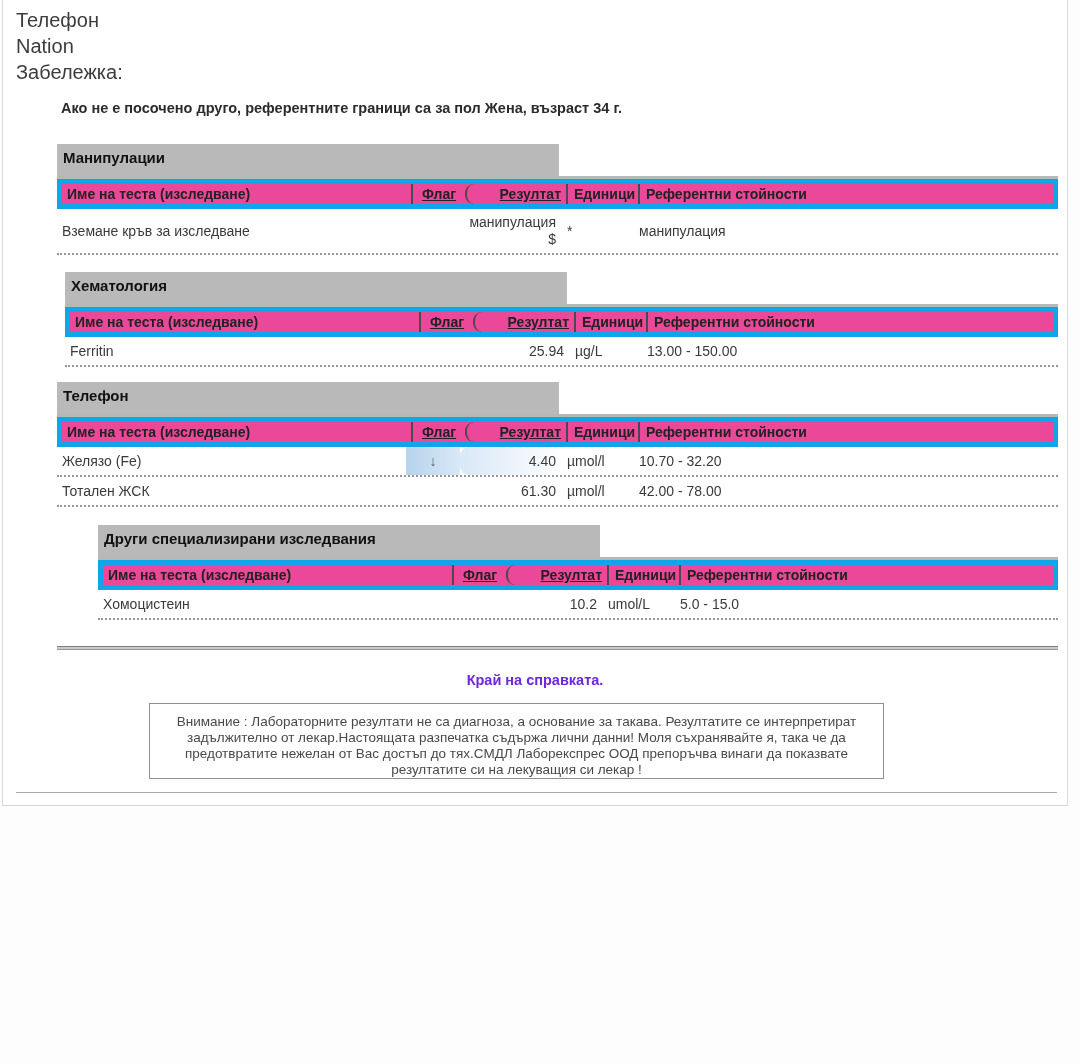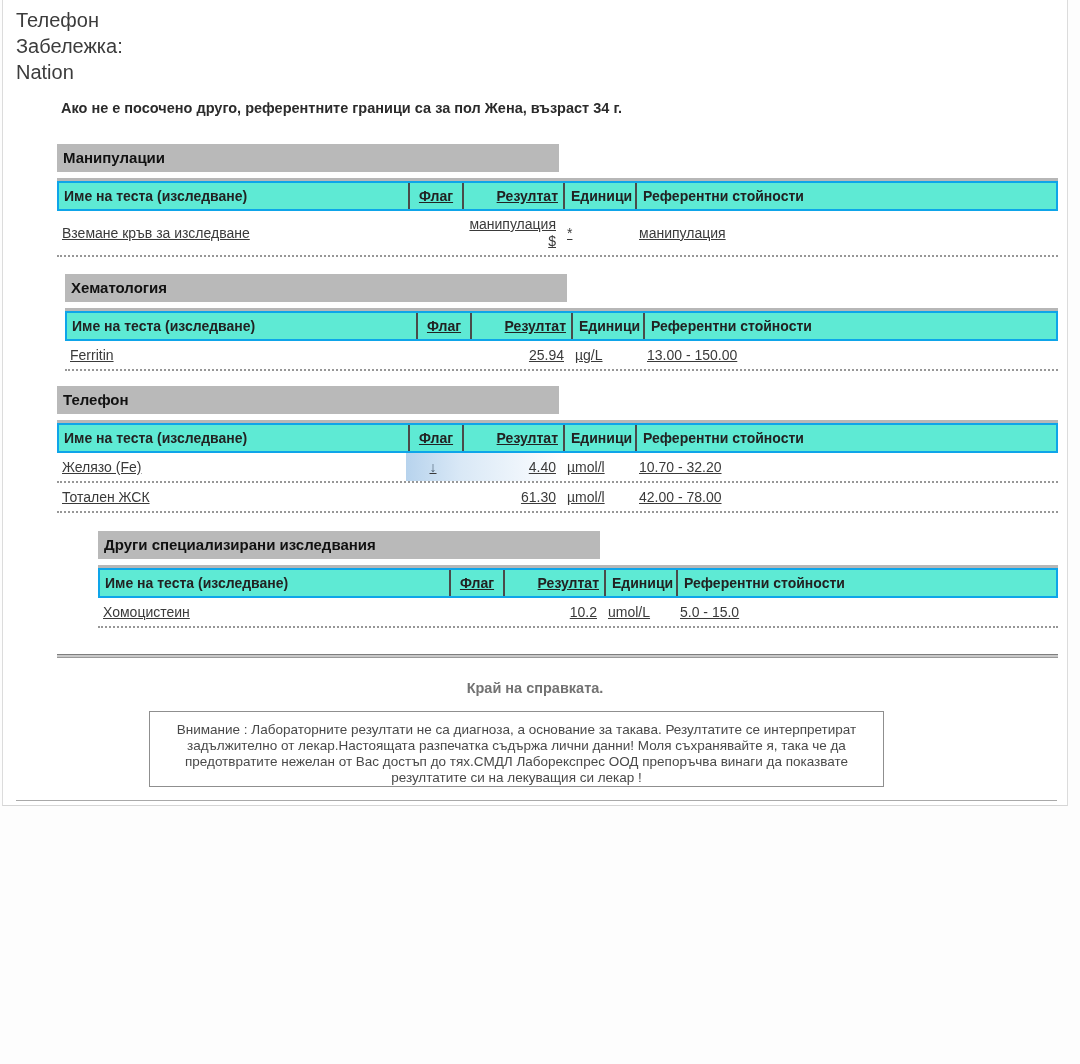--- a/index.html
+++ b/index.html
@@ -36,76 +36,75 @@
     color: #2b2b2b;
   }
   
   .section { margin: 0 0 0 54px; width: 1001px; }
   .sec-manip { margin-top: 28px; }
   .sec-gap-a { margin-top: 17px; padding-left: 8px; }
   .sec-gap-b { margin-top: 15px; }
   .sec-gap-c { margin-top: 18px; padding-left: 41px; }
   .section-bar {
     width: 502px;
-    height: 28px;
+    height: 34px;
     background: #b9b9b9;
     font-size: 15px;
     font-weight: bold;
     color: #111111;
     line-height: 28px;
     padding-left: 6px;
   }
   .thead {
     display: flex;
-    margin-top: 9px;
+    margin-top: 1px;
     height: 30px;
-    border: 2px solid #0ea5e9;
+    border: 5px solid #0ea5e9;
     box-shadow: 0 -3px 0 0 #b7b7b7;
     font-size: 14px;
     font-weight: bold;
     color: #222222;
-    background: #5eead4;
+    background: #ec4899;
   }
   .thead .cell { display: flex; align-items: center; }
   .cell-name  { width: 349px; padding-left: 5px; }
   .cell-flag  { width: 54px;  justify-content: center; text-align: center; }
-  .cell-result{ width: 101px; justify-content: flex-end; text-align: right; padding-right: 5px; }
+  .cell-result{ width: 101px; justify-content: flex-end; text-align: right; padding-right: 5px; border-radius: 9px; }
   .cell-units { width: 72px;  padding-left: 6px; }
   .cell-ref   { flex: 1;      padding-left: 6px; }
   .thead .cell-flag, .thead .cell-result { border-left: 2px solid #4a4a4a; text-decoration: underline; }
   .thead .cell-units, .thead .cell-ref   { border-left: 2px solid #4a4a4a; }
   .trow {
     display: flex;
     min-height: 30px;
     border-bottom: 2px dotted #979797;
     font-size: 14px;
     color: #3a3a3a;
     align-items: stretch;
-    text-decoration: underline;
   }
   .trow .cell { display: flex; align-items: center; }
   .trow-tall { min-height: 46px; }
   .result-stack { display: flex; flex-direction: column; align-items: flex-end; line-height: 17px; }
   .hl-flag   { background: linear-gradient(to right, #b7d3ed, #d9e8f6); color: #4c5e70; }
   .hl-result { background: linear-gradient(to right, #d9e8f6, #fdfeff); }
   
   .thick-rule {
     margin: 26px 0 0 54px;
     width: 1001px;
     height: 4px;
     background: #c9c9c9;
     border-top: 1px solid #7e7e7e;
     border-bottom: 1px solid #9a9a9a;
   }
   .end-note {
     margin-top: 22px;
     text-align: center;
     font-size: 14.5px;
     font-weight: bold;
-    color: #737373;
+    color: #6d28d9;
   }
   .warning-box {
     margin: 15px 0 0 146px;
     width: 735px;
     border: 1px solid #8f8f8f;
     padding: 10px 24px 0 24px;
     text-align: center;
     font-size: 13.5px;
     line-height: 16px;
     color: #494949;
@@ -118,22 +117,22 @@
     border-top: 1px solid #a9a9a9;
   }
 </style>
 </head>
 <body>
 
 <div class="page">
 
   <div class="meta">
     <div class="meta-line">Телефон</div>
+    <div class="meta-line">Nation</div>
     <div class="meta-line">Забележка:</div>
-    <div class="meta-line">Nation</div>
   </div>
 
   <div class="ref-note">Ако не е посочено друго, референтните граници са за пол Жена, възраст 34 г.</div>
 
   <div class="section sec-manip">
     <div class="section-bar">Манипулации</div>
     <div class="thead">
       <div class="cell cell-name">Име на теста (изследване)</div>
       <div class="cell cell-flag">Флаг</div>
       <div class="cell cell-result">Резултат</div>

